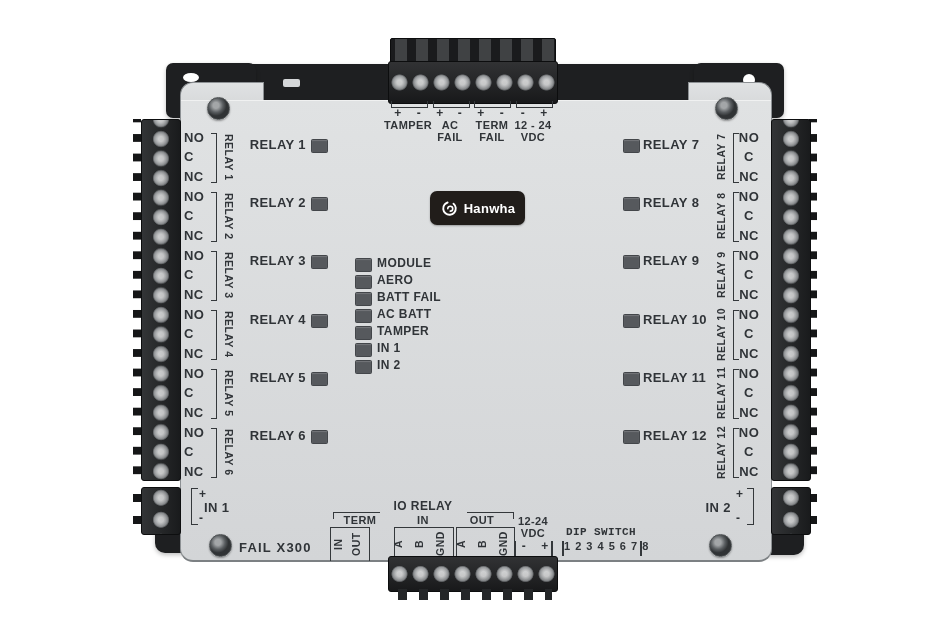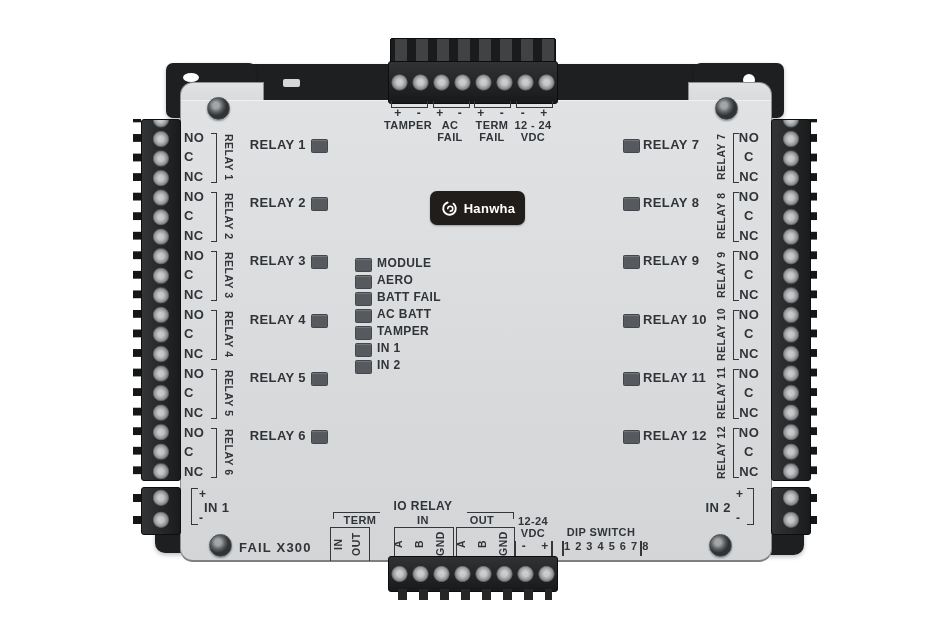--- a/index.html
+++ b/index.html
@@ -256,21 +256,21 @@
   <div class="t s10 vr" style="left:475px;top:530px;width:15px;height:28px;">B</div>
   <div class="t s10 vr" style="left:496px;top:530px;width:15px;height:28px;">GND</div>
 
   <div class="t s11 ctr" style="left:508px;top:515px;width:50px;">12-24</div>
   <div class="t s11 ctr" style="left:508px;top:527px;width:50px;">VDC</div>
   <div class="bar" style="left:514px;top:541px;height:15px;"></div>
   <div class="t s12 ctr" style="left:516px;top:540px;width:16px;">-</div>
   <div class="t s12 ctr" style="left:537px;top:540px;width:16px;">+</div>
   <div class="bar" style="left:551px;top:541px;height:15px;"></div>
 
-  <div class="t s11 ctr" style="left:556px;top:526px;width:90px;">DIP SWITCH</div>
+  <div class="t s11 ctr" style="left:556px;top:526px;width:90px;font-family:Liberation Mono, monospace;">DIP SWITCH</div>
   <div class="bar" style="left:562px;top:541px;height:15px;"></div>
   <div class="t s11 ctr" style="left:564px;top:540px;width:74px;letter-spacing:1px;">1 2 3 4 5 6 7 8</div>
   <div class="bar" style="left:640px;top:541px;height:15px;"></div>
 
   <div class="hblock" style="left:388px;top:556px;width:168px;height:34px;"></div>
   <div class="nubrow" style="left:392px;top:589px;width:160px;height:11px;"></div>
 
 </div>
 
 </body></html>

